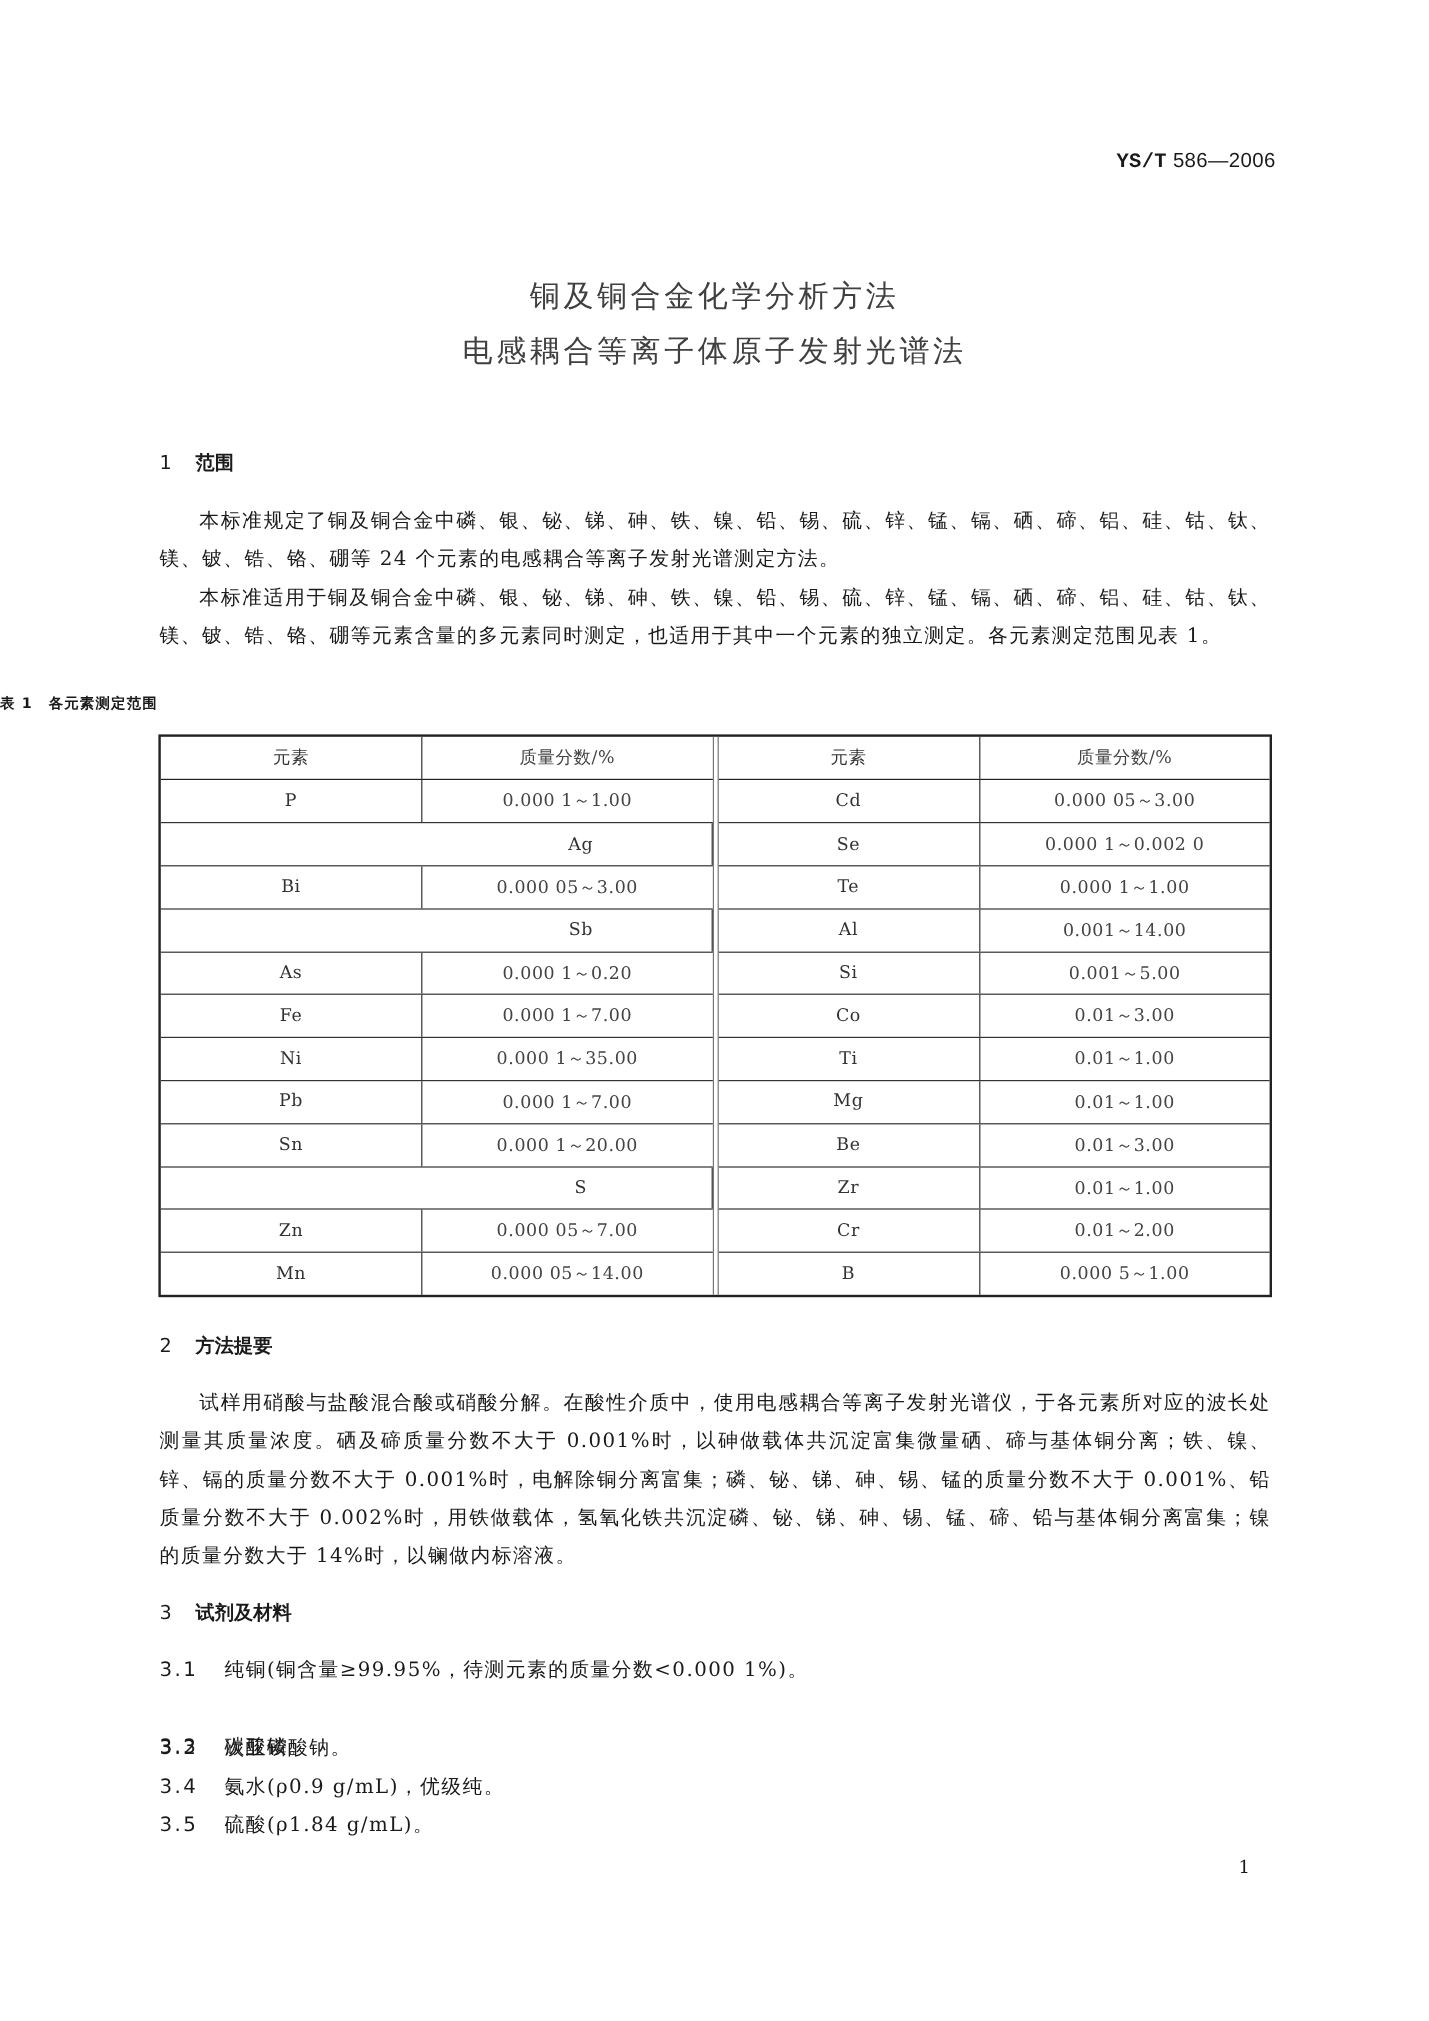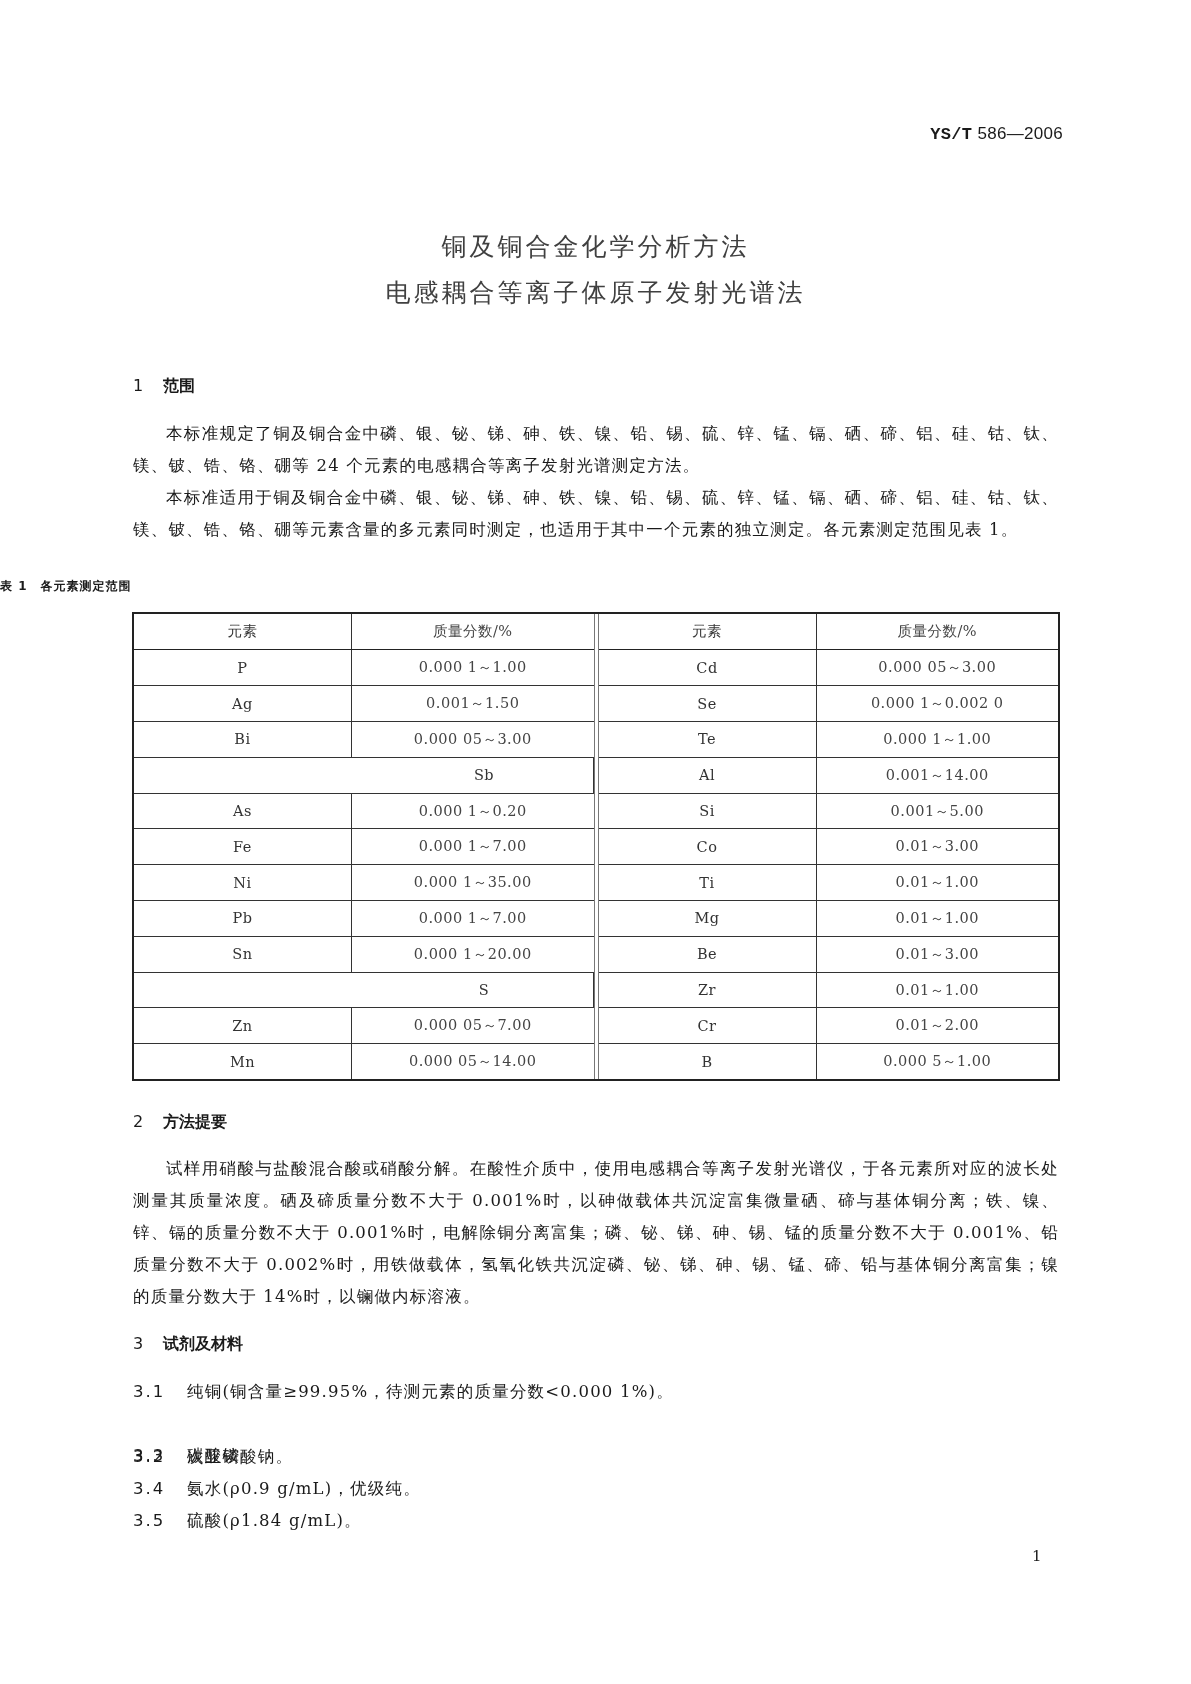--- a/index.html
+++ b/index.html
@@ -60,21 +60,20 @@
     <div class="trow head">
       <div class="cell el">元素</div>
       <div class="cell val">质量分数/%</div>
     </div>
     <div class="trow">
         <div class="cell el">P</div>
         <div class="cell val">0.000 1～1.00</div>
       </div>
     <div class="trow">
         <div class="cell el">Ag</div>
-        <div class="cell val">0.001～1.50</div>
       </div>
     <div class="trow">
         <div class="cell el">Bi</div>
         <div class="cell val">0.000 05～3.00</div>
       </div>
     <div class="trow">
         <div class="cell el">Sb</div>
       </div>
     <div class="trow">
         <div class="cell el">As</div>

